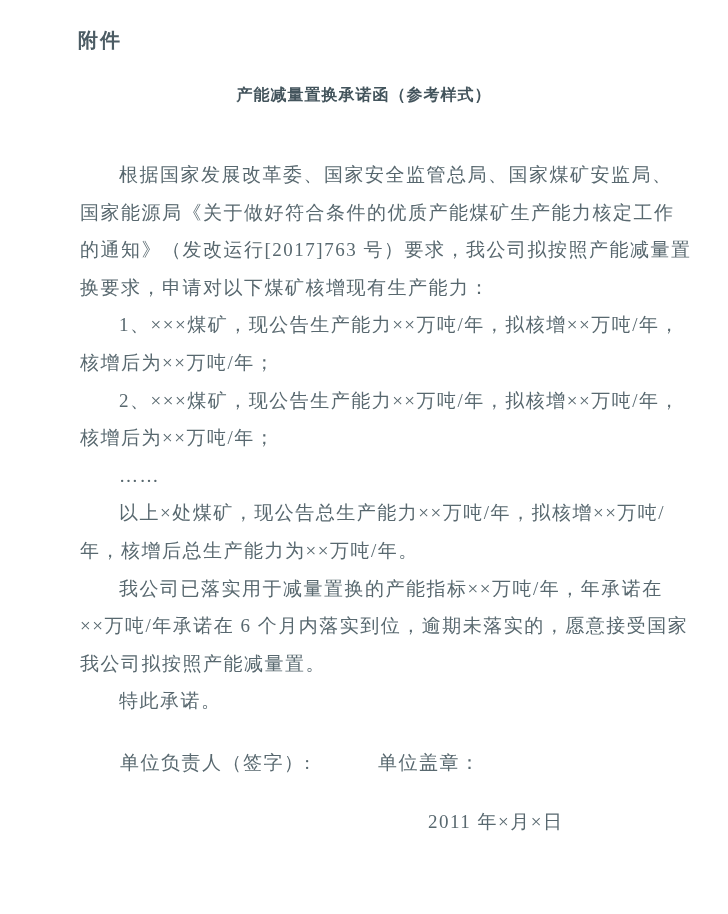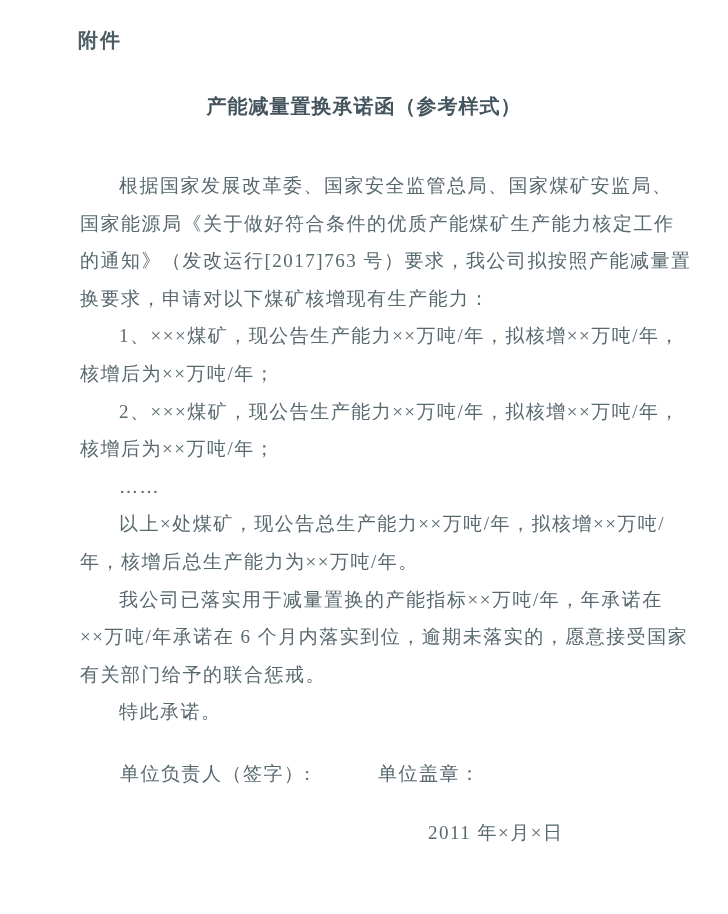--- a/index.html
+++ b/index.html
@@ -10,22 +10,22 @@
   .page{
     position:relative;width:728px;height:914px;background:#ffffff;
     color:#58686f;
   }
   .attachment{
     padding:28px 0 0 78px;
     font-size:20px;line-height:24px;font-weight:bold;color:#4c5c64;
     letter-spacing:2px;
   }
   .doc-title{
-    margin-top:39px;text-align:center;
-    font-size:20px;line-height:30px;font-weight:bold;color:#43545c;
+    margin-top:28px;text-align:center;
+    font-size:16px;line-height:30px;font-weight:bold;color:#43545c;
     letter-spacing:1px;
   }
   .body-col{
     margin:46px 0 0 80px;width:572px;
     font-size:19px;line-height:37.6px;color:#58686f;
   }
   .line{
     white-space:nowrap;letter-spacing:1.5px;
   }
   .ind{padding-left:39px;}
@@ -51,21 +51,21 @@
     <div class="line"><span>换要求，申请对以下煤矿核增现有生产能力：</span></div>
     <div class="line ind fit"><span>1、×××煤矿，现公告生产能力××万吨/年，拟核增××万吨/年，</span></div>
     <div class="line"><span>核增后为××万吨/年；</span></div>
     <div class="line ind fit"><span>2、×××煤矿，现公告生产能力××万吨/年，拟核增××万吨/年，</span></div>
     <div class="line"><span>核增后为××万吨/年；</span></div>
     <div class="line ind"><span>……</span></div>
     <div class="line ind fit"><span>以上×处煤矿，现公告总生产能力××万吨/年，拟核增××万吨/</span></div>
     <div class="line"><span>年，核增后总生产能力为××万吨/年。</span></div>
     <div class="line ind fit"><span>我公司已落实用于减量置换的产能指标××万吨/年，年承诺在</span></div>
     <div class="line fit"><span>××万吨/年承诺在 6 个月内落实到位，逾期未落实的，愿意接受国家</span></div>
-    <div class="line"><span>有关部门给予的联合惩戒。</span></div>
+    <div class="line"><span>我公司拟按照产能减量置。</span></div>
     <div class="line ind"><span>特此承诺。</span></div>
 
     <div class="sig-row">
       <span class="sig-left">单位负责人（签字）:</span>
       <span class="sig-right">单位盖章：</span>
     </div>
 
     <div class="date-line">2011 年×月×日</div>
 
   </div>

